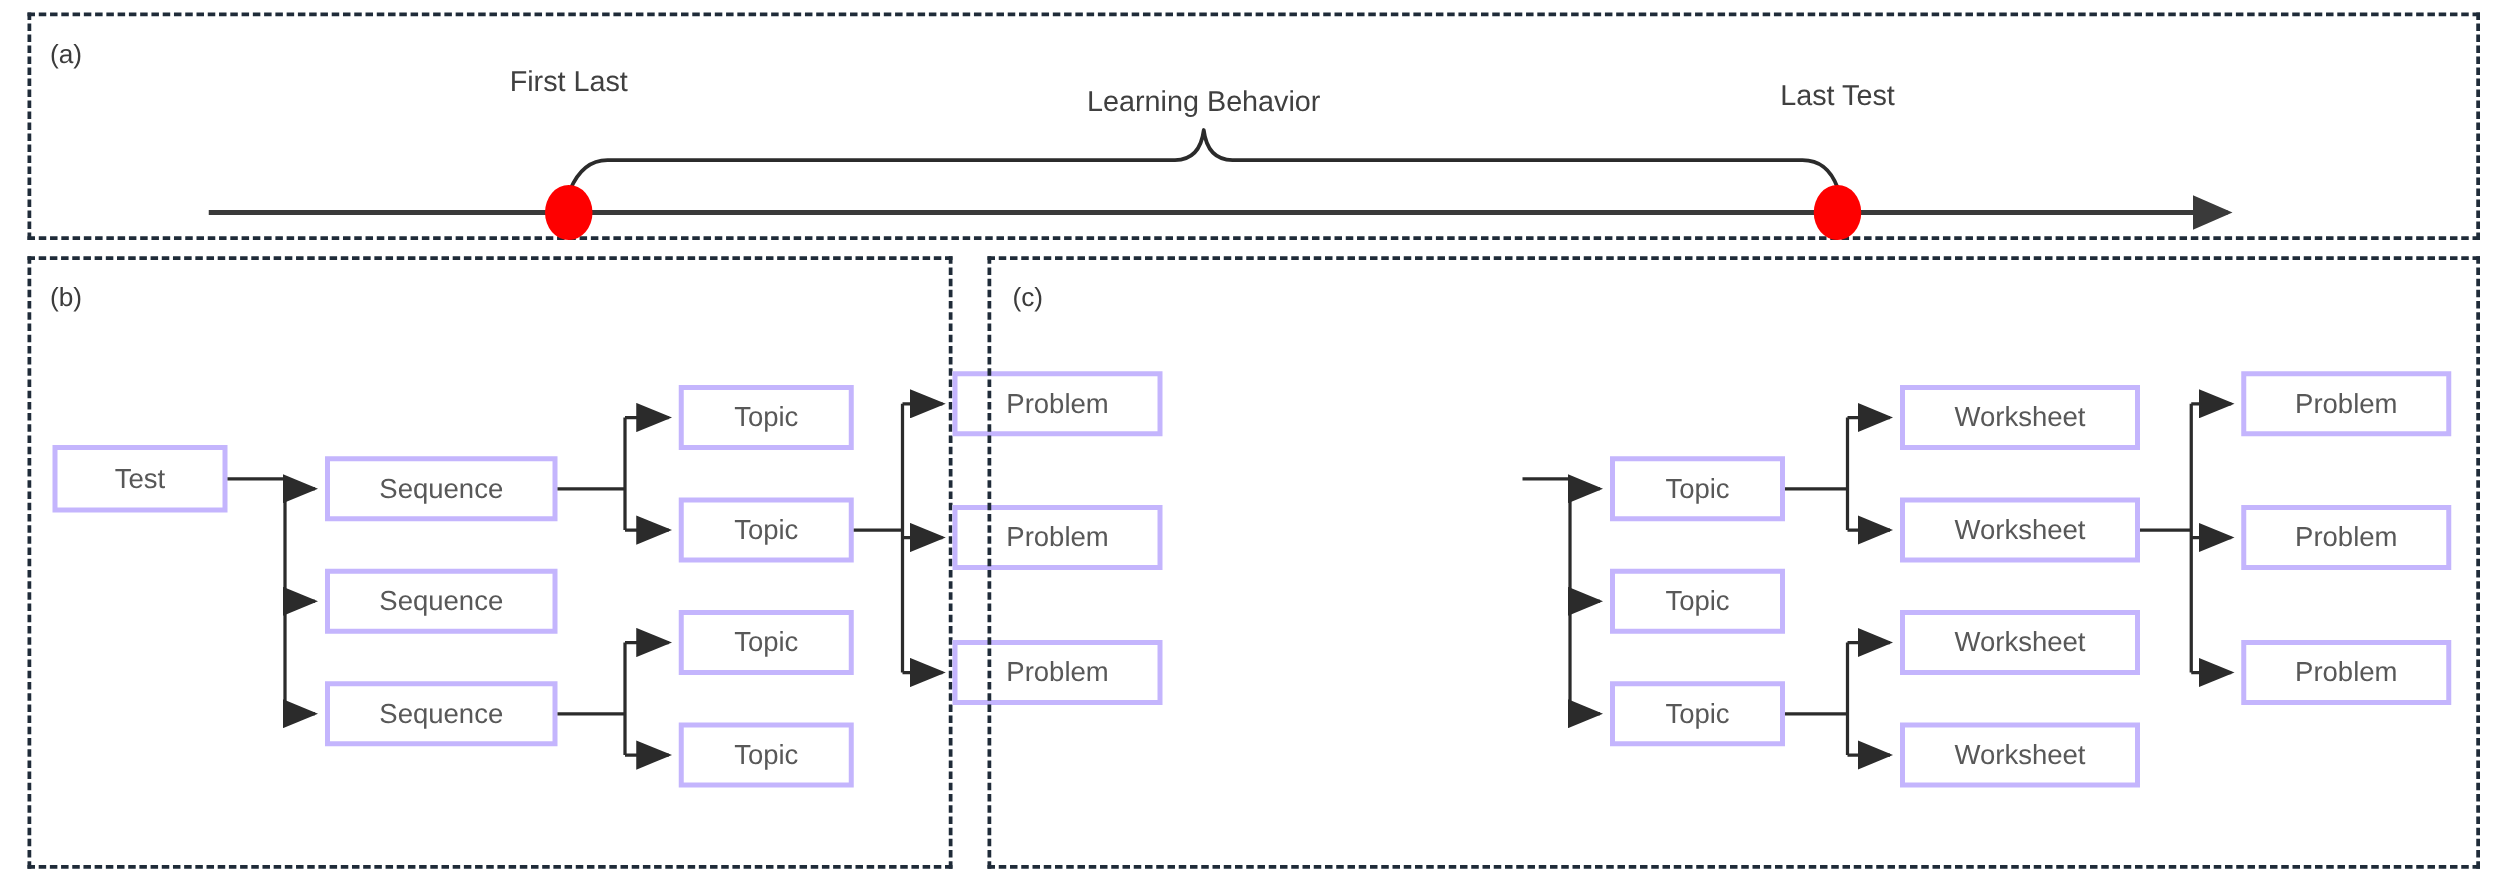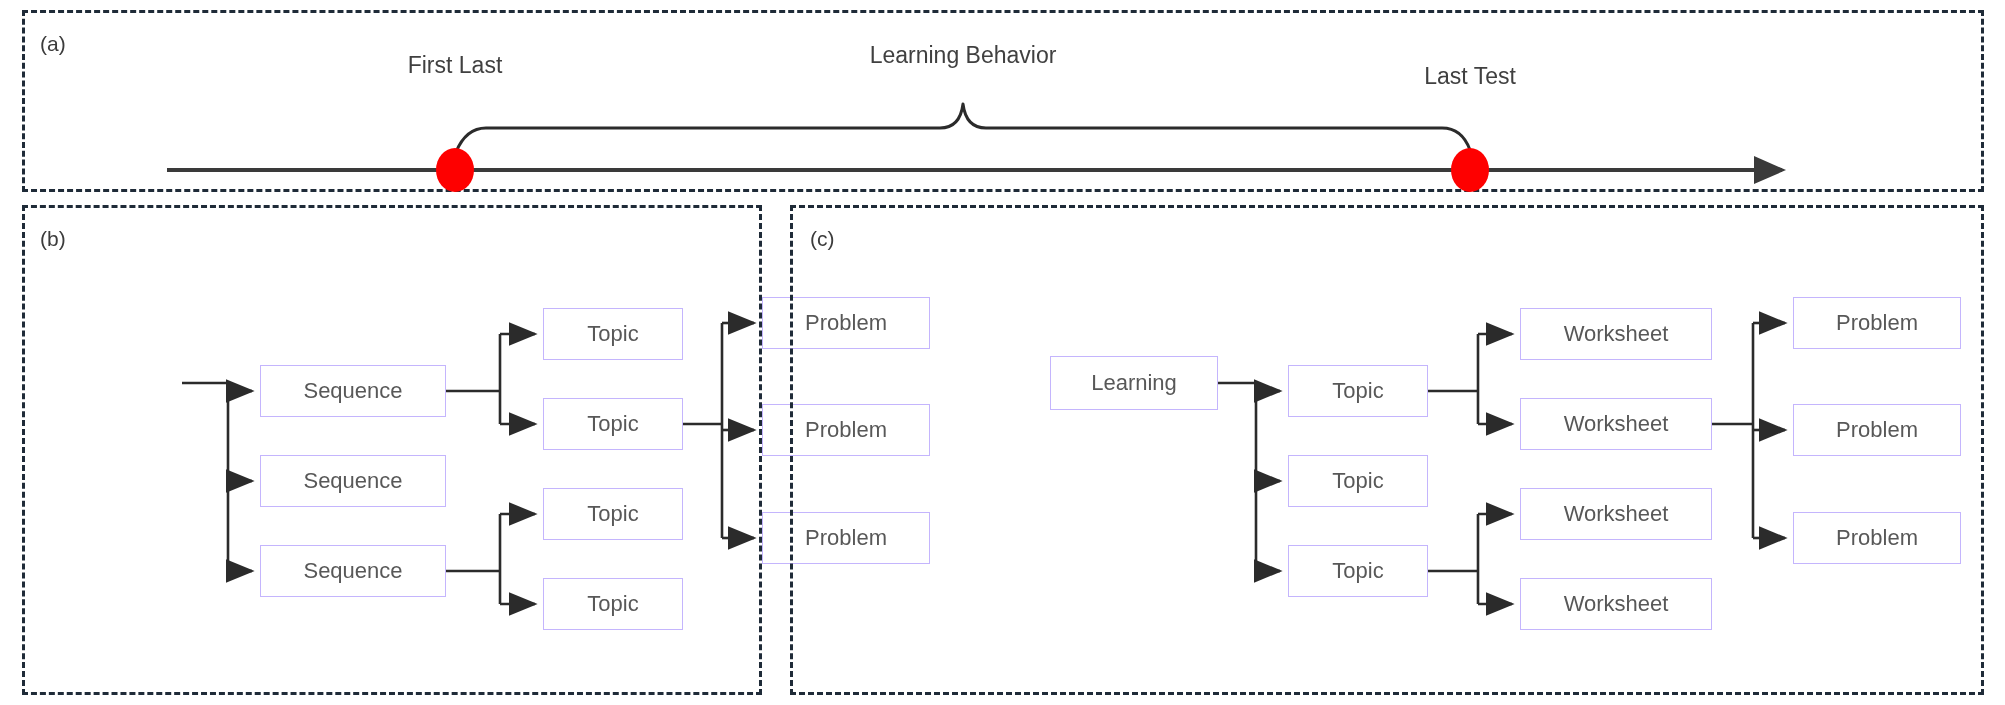--- a/index.html
+++ b/index.html
@@ -42,21 +42,21 @@
     position: absolute;
     font-size: 23px;
     color: #404040;
     white-space: nowrap;
     transform: translateX(-50%);
   }
 
   .node {
     position: absolute;
     box-sizing: border-box;
-    border: 1px solid #c4b5fd;
+    border: 4px solid #c4b5fd;
     background: #ffffff;
     display: flex;
     align-items: center;
     justify-content: center;
     font-size: 22px;
     color: #585858;
     white-space: nowrap;
   }
 
   svg.wires {
@@ -90,44 +90,44 @@
 </style>
 </head>
 <body>
 
 <div class="stage">
 
   <div class="panel" id="panel-a"></div>
   <div class="panel-tag" style="left:40px; top:32px;">(a)</div>
 
   <div class="tl-label" style="left:455px; top:52px;">First Last</div>
-  <div class="tl-label" style="left:963px; top:42px;">Learning Behavior</div>
+  <div class="tl-label" style="left:963px; top:68px;">Learning Behavior</div>
   <div class="tl-label" style="left:1470px; top:63px;">Last Test</div>
 
   <div class="panel" id="panel-b"></div>
   <div class="panel-tag" style="left:40px; top:227px;">(b)</div>
 
+  <div class="node" style="left:42px; top:356px; width:140px; height:54px;">Test</div>
 
   <div class="node" style="left:260px; top:365px; width:186px; height:52px;">Sequence</div>
   <div class="node" style="left:260px; top:455px; width:186px; height:52px;">Sequence</div>
   <div class="node" style="left:260px; top:545px; width:186px; height:52px;">Sequence</div>
 
   <div class="node" style="left:543px; top:308px; width:140px; height:52px;">Topic</div>
   <div class="node" style="left:543px; top:398px; width:140px; height:52px;">Topic</div>
   <div class="node" style="left:543px; top:488px; width:140px; height:52px;">Topic</div>
   <div class="node" style="left:543px; top:578px; width:140px; height:52px;">Topic</div>
 
   <div class="node" style="left:762px; top:297px; width:168px; height:52px;">Problem</div>
   <div class="node" style="left:762px; top:404px; width:168px; height:52px;">Problem</div>
   <div class="node" style="left:762px; top:512px; width:168px; height:52px;">Problem</div>
 
   <div class="panel" id="panel-c"></div>
   <div class="panel-tag" style="left:810px; top:227px;">(c)</div>
 
-  <div class="node" style="left:1050px; top:356px; width:168px; height:54px;">Learning</div>
 
   <div class="node" style="left:1288px; top:365px; width:140px; height:52px;">Topic</div>
   <div class="node" style="left:1288px; top:455px; width:140px; height:52px;">Topic</div>
   <div class="node" style="left:1288px; top:545px; width:140px; height:52px;">Topic</div>
 
   <div class="node" style="left:1520px; top:308px; width:192px; height:52px;">Worksheet</div>
   <div class="node" style="left:1520px; top:398px; width:192px; height:52px;">Worksheet</div>
   <div class="node" style="left:1520px; top:488px; width:192px; height:52px;">Worksheet</div>
   <div class="node" style="left:1520px; top:578px; width:192px; height:52px;">Worksheet</div>
 

